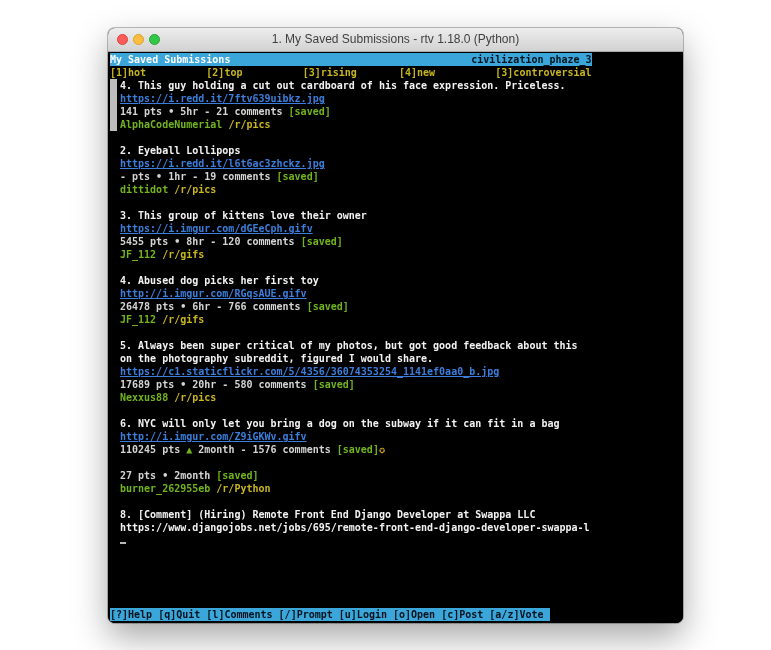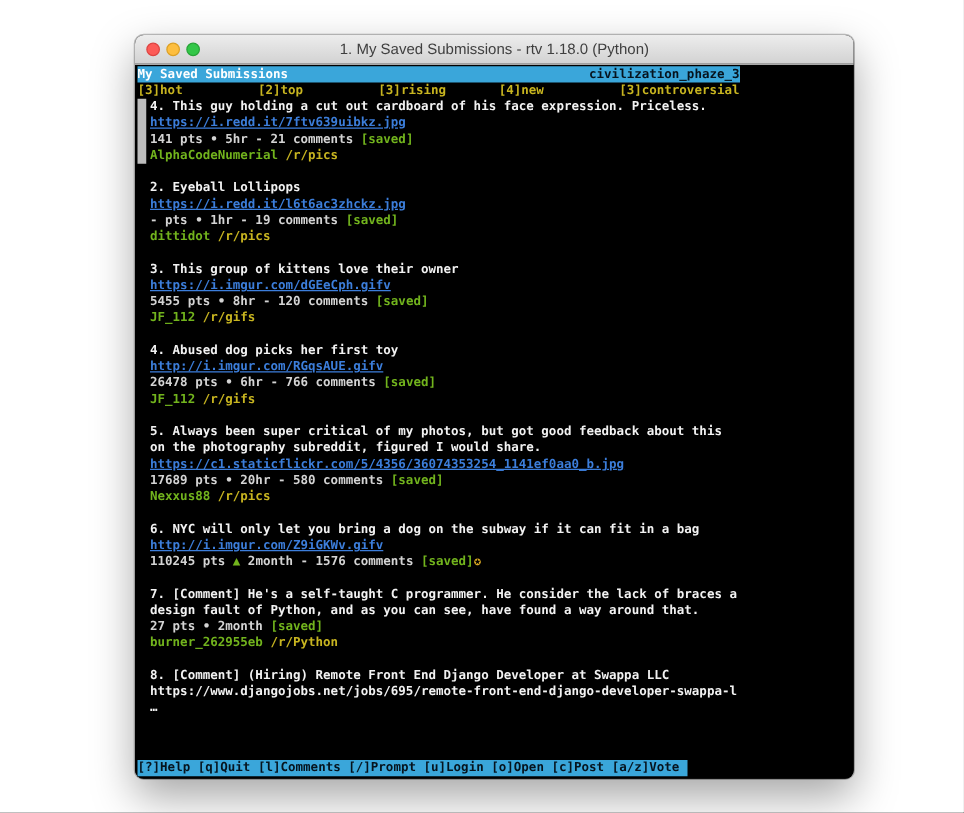--- a/index.html
+++ b/index.html
@@ -81,21 +81,21 @@
       <div class="wtitle">1. My Saved Submissions - rtv 1.18.0 (Python)</div>
     </div>
 
     <div class="terminal">
 
       <div class="statusbar header">
         <span>My Saved Submissions</span>
         <span class="hdr-right">civilization_phaze_3</span>
       </div>
 
-      <div class="tabs"><span class="tab">[3]hot</span><span class="tab">[2]top</span><span class="tab">[3]rising</span><span class="tab">[4]new</span><span class="tab">[3]controversial</span></div>
+      <div class="tabs"><span class="tab">[1]hot</span><span class="tab">[2]top</span><span class="tab">[3]rising</span><span class="tab">[4]new</span><span class="tab">[3]controversial</span></div>
 
       <div class="subs">
           <div class="submission selected">
     <div class="cursor"></div>
     <div class="sub-body">
       <div class="line title"><span>4. This guy holding a cut out cardboard of his face expression. Priceless.</span></div>
       <div class="line url"><a>https://i.redd.it/7ftv639uibkz.jpg</a></div>
       <div class="line stats"><span class="stat-text">141 pts • 5hr - 21 comments</span><span class="arrow"></span><span class="stat-text"></span><span class="saved">[saved]</span><span class="gilded"></span></div>
       <div class="line author-line"><span class="author">AlphaCodeNumerial</span><span class="subreddit">/r/pics</span></div>
 
@@ -146,21 +146,20 @@
     <div class="sub-body">
       <div class="line title"><span>6. NYC will only let you bring a dog on the subway if it can fit in a bag</span></div>
       <div class="line url"><a>http://i.imgur.com/Z9iGKWv.gifv</a></div>
       <div class="line stats"><span class="stat-text">110245 pts </span><span class="arrow">▲</span><span class="stat-text"> 2month - 1576 comments</span><span class="saved">[saved]</span><span class="gilded">✪</span></div>
 
     </div>
   </div>
           <div class="submission">
     <div class="cursor"></div>
     <div class="sub-body">
-      <div class="line title"><span>7. [Comment] He's a self-taught C programmer. He consider the lack of braces a design fault of Python, and as you can see, have found a way around that.</span></div>
       <div class="line stats"><span class="stat-text">27 pts • 2month</span><span class="arrow"></span><span class="stat-text"></span><span class="saved">[saved]</span><span class="gilded"></span></div>
       <div class="line author-line"><span class="author">burner_262955eb</span><span class="subreddit">/r/Python</span></div>
 
     </div>
   </div>
           <div class="submission">
     <div class="cursor"></div>
     <div class="sub-body">
       <div class="line title"><span>8. [Comment] (Hiring) Remote Front End Django Developer at Swappa LLC https://www.djangojobs.net/jobs/695/remote-front-end-django-developer-swappa-l</span></div>
 

